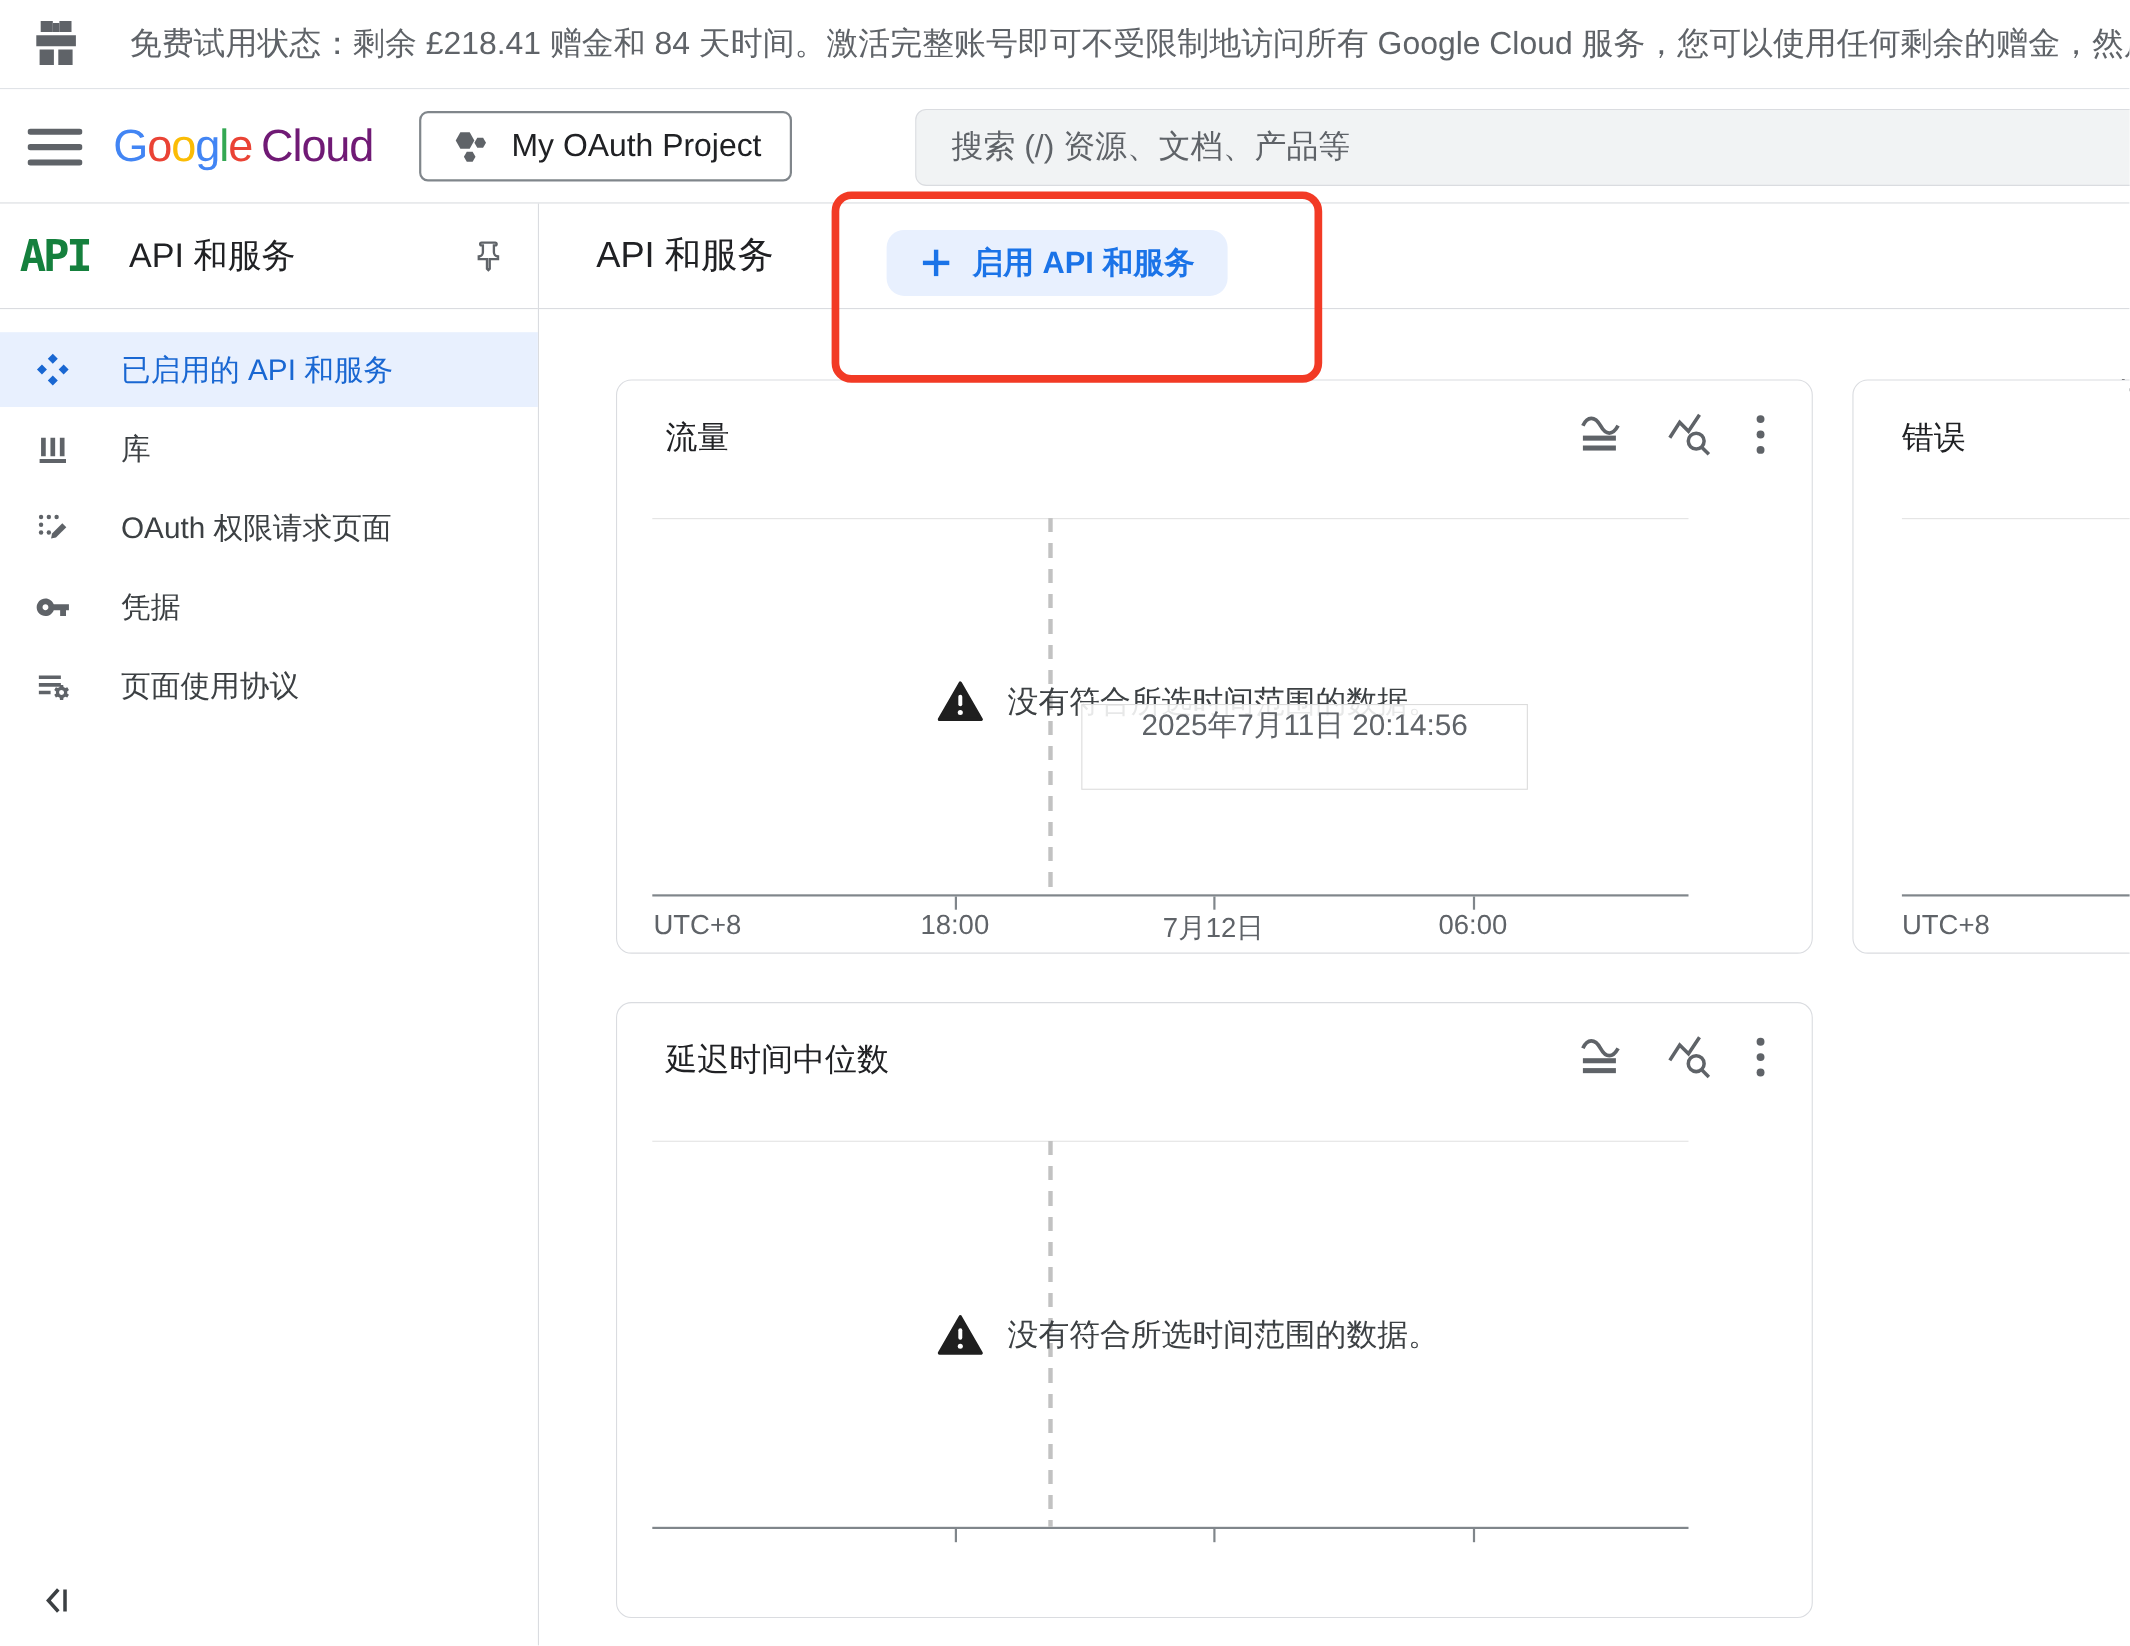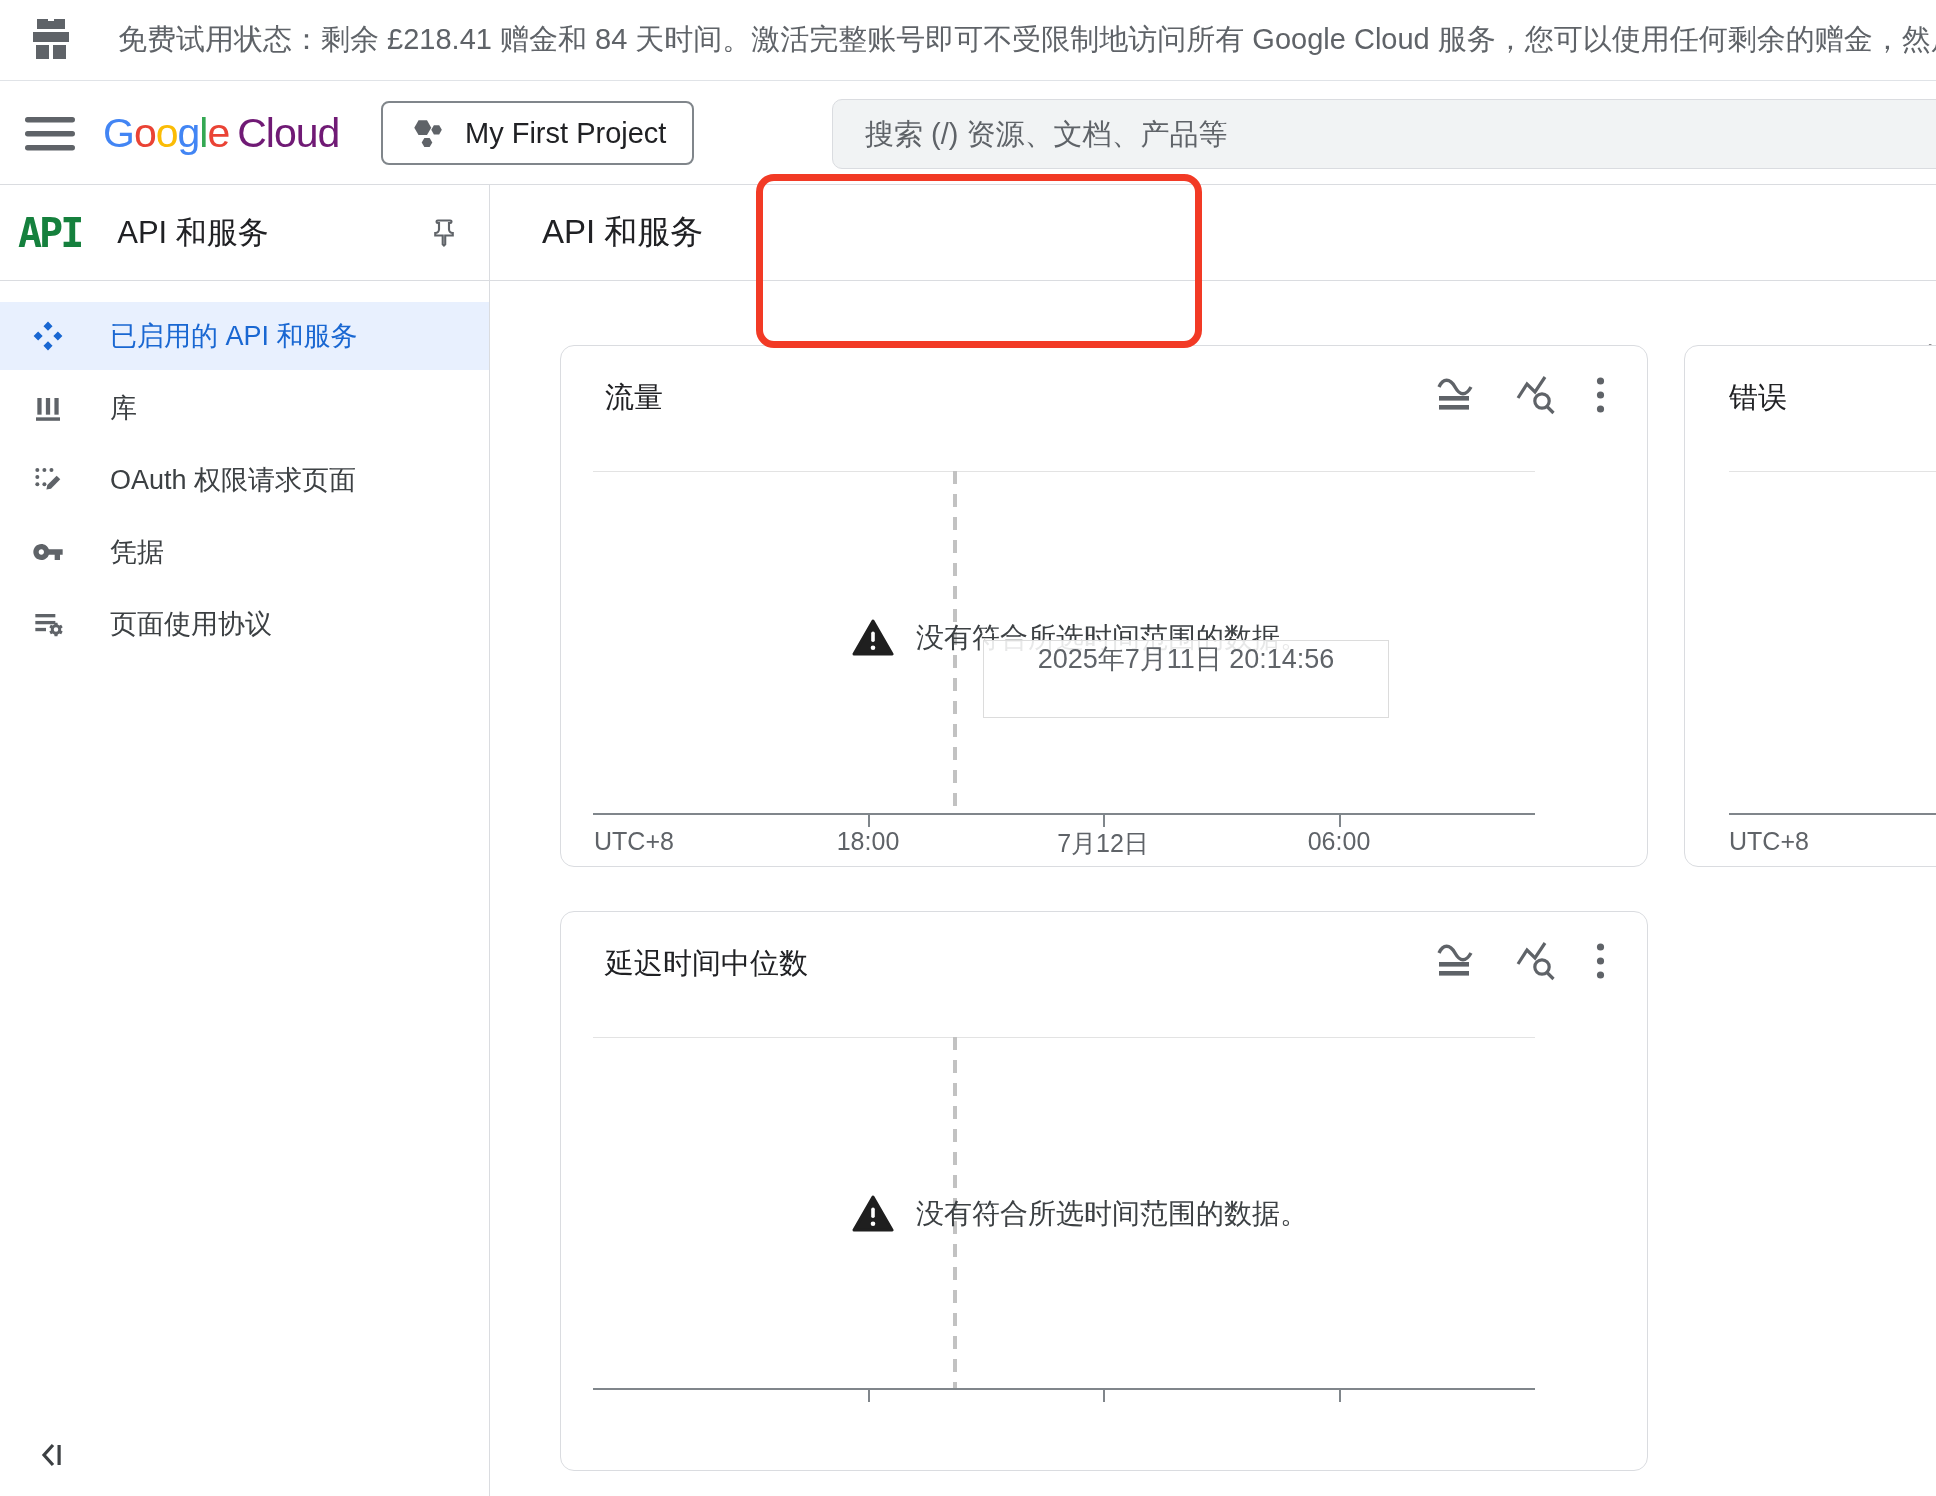--- a/index.html
+++ b/index.html
@@ -100,21 +100,21 @@
   </svg>
   <div class="logo">
     <span class="l-b">G</span><span class="l-r">o</span><span class="l-y">o</span><span class="l-b">g</span><span class="l-g">l</span><span class="l-r">e</span><span class="l-cloud">Cloud</span>
   </div>
   <div class="projbtn">
     <svg width="36" height="34" viewBox="0 0 34 32" fill="#5f6368">
       <polygon points="5,11 9,4 17,4 21,11 17,18 9,18"></polygon>
       <polygon points="21,13 23.5,8.7 28.5,8.7 31,13 28.5,17.3 23.5,17.3"></polygon>
       <polygon points="12,25 14.5,20.7 19.5,20.7 22,25 19.5,29.3 14.5,29.3"></polygon>
     </svg>
-    <span>My First Project</span>
+    <span>My OAuth Project</span>
   </div>
   <div class="search">
     <input value="" placeholder="搜索 (/) 资源、文档、产品等" style="">
   </div>
 </div>
 
 <div class="shell">
 
   <div class="sidebar">
     <div class="sb-head">
@@ -180,20 +180,27 @@
     </div>
     <svg class="collapse" width="32" height="30" viewBox="0 0 32 30">
       <path d="M17 5L8 15l9 10" fill="none" stroke="#3c4043" stroke-width="3.2"></path>
       <rect x="21.5" y="5" width="3.2" height="20" fill="#3c4043"></rect>
     </svg>
   </div>
 
   <div class="main">
     <div class="main-head">
       <span class="page-title">API 和服务</span>
+      <button class="enable-btn">
+        <svg width="30" height="30" viewBox="0 0 30 30" fill="#1a73e8">
+          <rect x="13" y="3" width="4" height="24"></rect>
+            <rect x="3" y="13" width="24" height="4"></rect>
+        </svg>
+        <span>启用 API 和服务</span>
+      </button>
     </div>
 
     <div class="content">
       <div class="timerange">1 小</div>
 
       <div class="card" id="card-traffic">
         <div class="card-title">流量</div>
         <div class="card-icons">
           <span>
             <svg width="42" height="36" viewBox="0 0 42 36">

